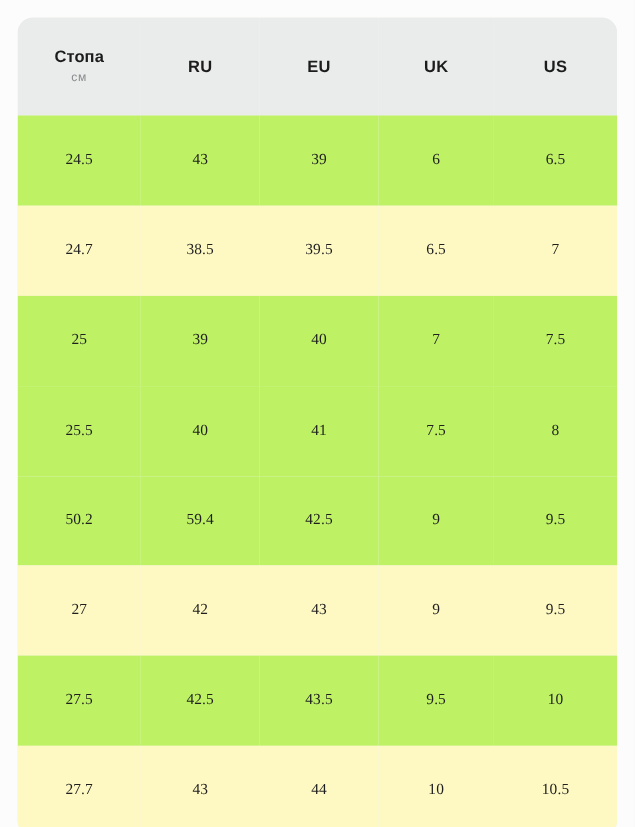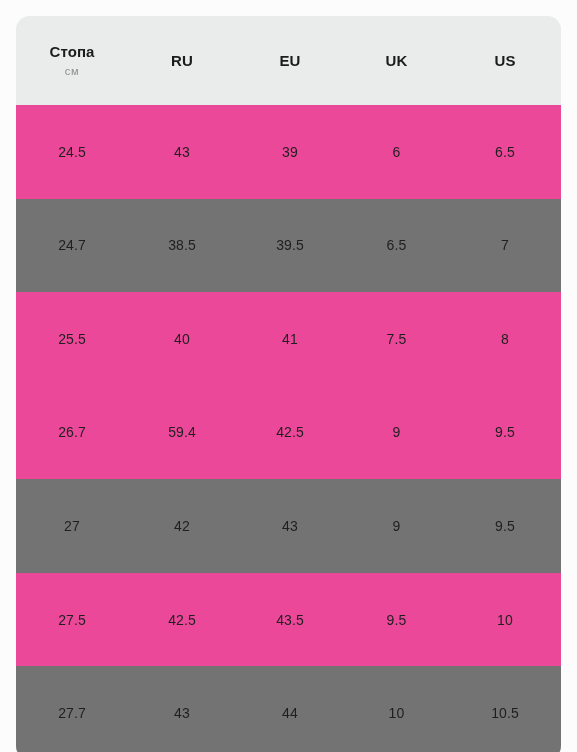--- a/index.html
+++ b/index.html
@@ -71,22 +71,22 @@
     margin-top: 5px;
     font-size: 11px;
     font-weight: normal;
     color: #8a8d8f;
     letter-spacing: 0.6px;
   }
 
   tbody tr.data-row {
     height: 62.6px;
   }
-  tbody tr.row-light { background: #ec4899; }
-  tbody tr.row-dark  { background: #737373; }
+  tbody tr.row-light { background: #bef264; font-family: Liberation Serif, serif; }
+  tbody tr.row-dark  { background: #fef9c3; font-family: Liberation Serif, serif; }
 
   tbody td {
     padding: 0;
     text-align: center;
     vertical-align: middle;
     font-size: 14px;
     font-weight: normal;
     color: #1f1f1f;
     letter-spacing: 0.1px;
   }
@@ -126,28 +126,35 @@
           <td>6.5</td>
         </tr>
         <tr class="data-row row-dark">
           <td>24.7</td>
           <td>38.5</td>
           <td>39.5</td>
           <td>6.5</td>
           <td>7</td>
         </tr>
         <tr class="data-row row-light">
+          <td>25</td>
+          <td>39</td>
+          <td>40</td>
+          <td>7</td>
+          <td>7.5</td>
+        </tr>
+        <tr class="data-row row-light">
           <td>25.5</td>
           <td>40</td>
           <td>41</td>
           <td>7.5</td>
           <td>8</td>
         </tr>
         <tr class="data-row row-light">
-          <td>26.7</td>
+          <td>50.2</td>
           <td>59.4</td>
           <td>42.5</td>
           <td>9</td>
           <td>9.5</td>
         </tr>
         <tr class="data-row row-dark">
           <td>27</td>
           <td>42</td>
           <td>43</td>
           <td>9</td>

